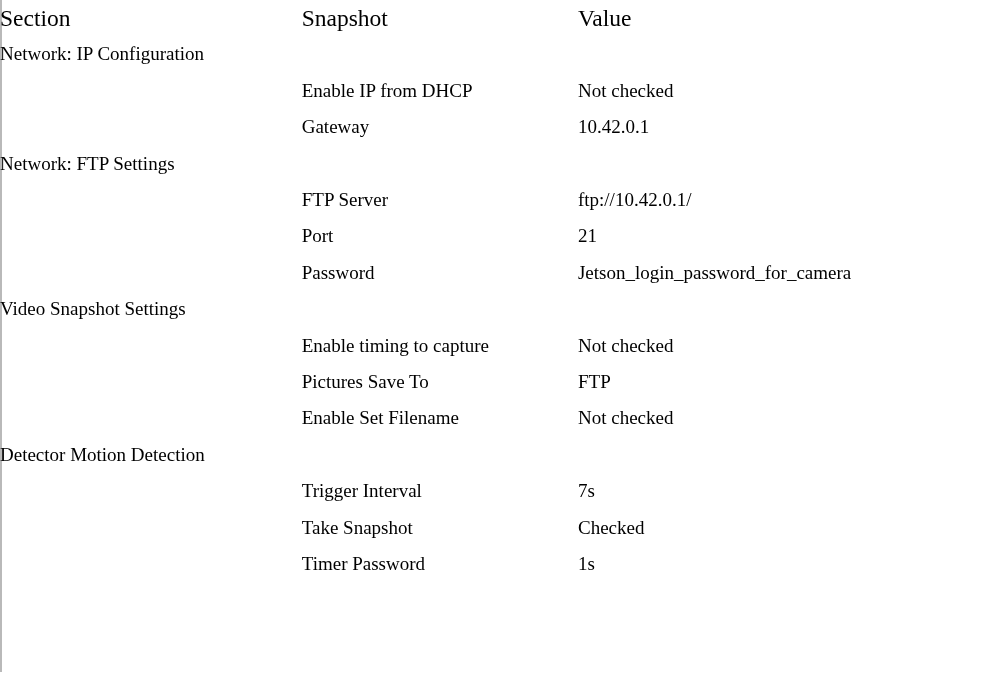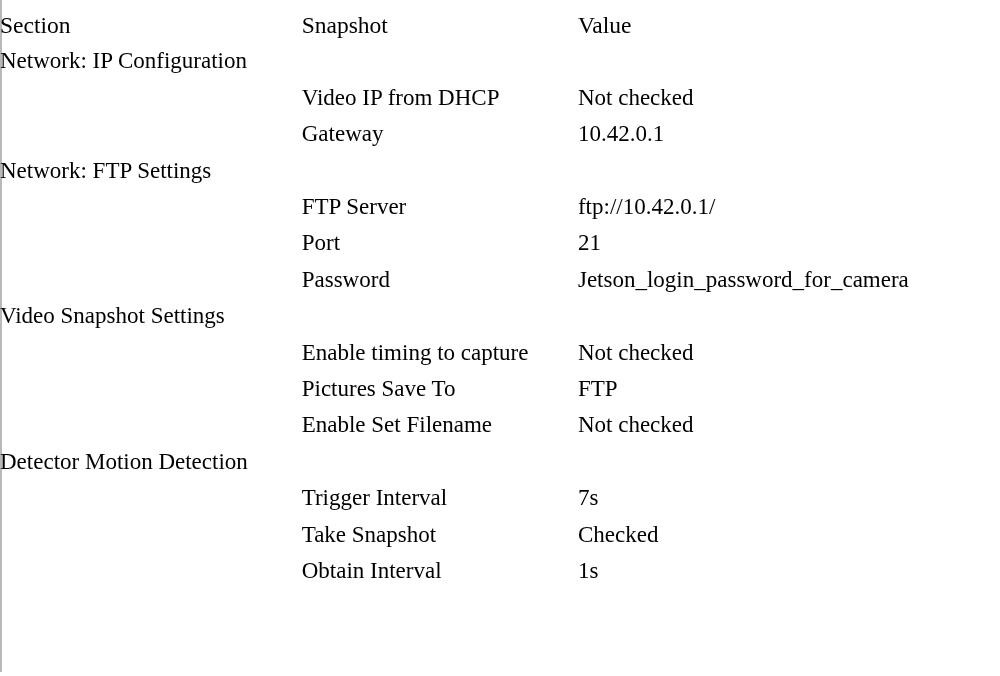--- a/index.html
+++ b/index.html
@@ -35,32 +35,31 @@
     height: 676px;
   }
 
   .table {
     position: absolute;
     left: 0;
     top: 0;
     width: 1000px;
     border-collapse: collapse;
     table-layout: fixed;
-    margin-top: 7px;
   }
 
   .table tr {
     height: 36.4px;
   }
 
   .table td {
     padding: 0;
     margin: 0;
     vertical-align: baseline;
-    font-size: 23px;
+    font-size: 19px;
     line-height: 36.4px;
     white-space: nowrap;
     overflow: visible;
   }
 
   
   .col-section  { width: 296px; padding-left: 19px; }
   .col-param    { width: 271px; }
   .col-value    { width: 414px; }
 
@@ -88,21 +87,21 @@
       </tr>
     </thead>
     <tbody id="table-body">
         <tr class="row-section">
           <td class="col-section">Network: IP Configuration</td>
           <td class="col-param"></td>
           <td class="col-value"></td>
         </tr>
         <tr class="row-param">
           <td class="col-section"></td>
-          <td class="col-param">Video IP from DHCP</td>
+          <td class="col-param">Enable IP from DHCP</td>
           <td class="col-value">Not checked</td>
         </tr>
         <tr class="row-param">
           <td class="col-section"></td>
           <td class="col-param">Gateway</td>
           <td class="col-value">10.42.0.1</td>
         </tr>
         <tr class="row-section">
           <td class="col-section">Network: FTP Settings</td>
           <td class="col-param"></td>
@@ -153,18 +152,18 @@
           <td class="col-param">Trigger Interval</td>
           <td class="col-value">7s</td>
         </tr>
         <tr class="row-param">
           <td class="col-section"></td>
           <td class="col-param">Take Snapshot</td>
           <td class="col-value">Checked</td>
         </tr>
         <tr class="row-param">
           <td class="col-section"></td>
-          <td class="col-param">Obtain Interval</td>
+          <td class="col-param">Timer Password</td>
           <td class="col-value">1s</td>
         </tr>
       </tbody>
   </table>
 </div>
 
 </body></html>

